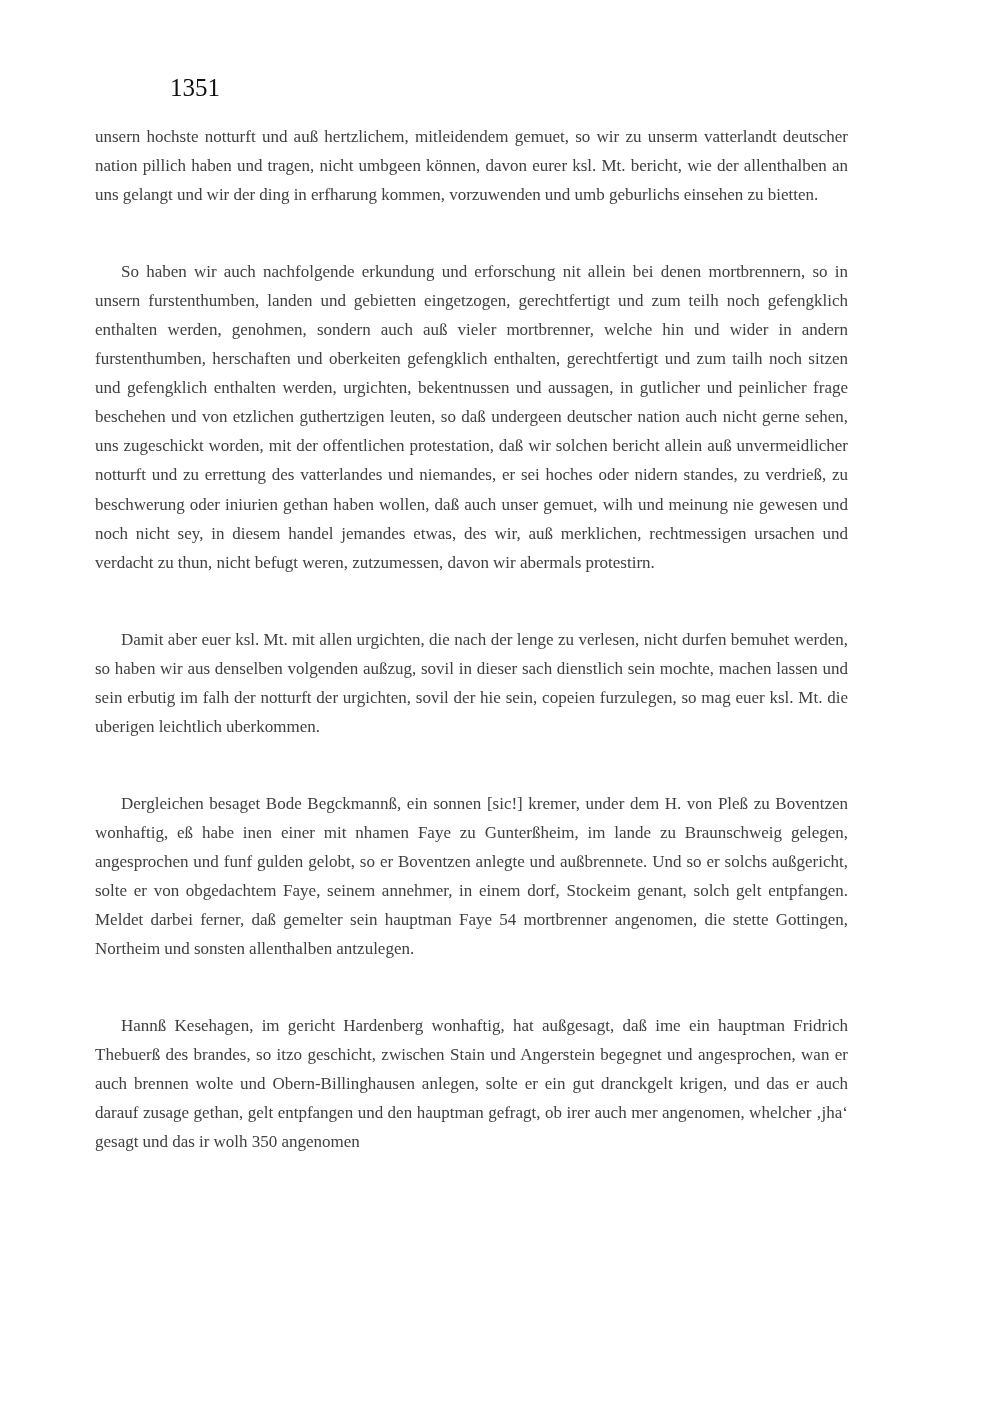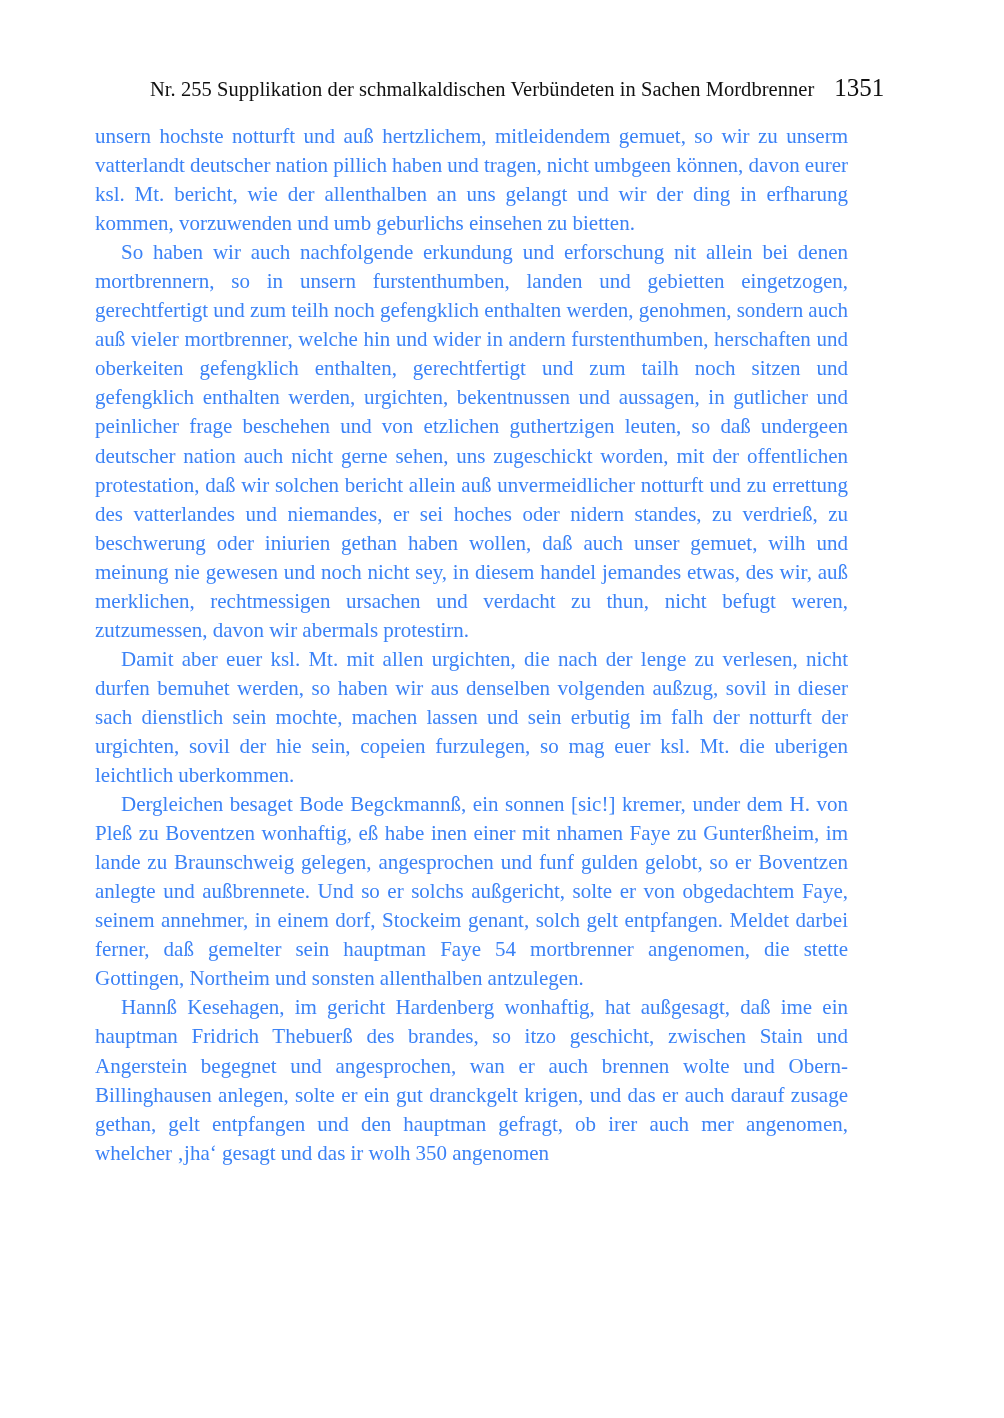--- a/index.html
+++ b/index.html
@@ -38,45 +38,45 @@
     margin-left: 20px;
   }
   .textblock {
     position: absolute;
     left: 95px;
     top: 122px;
     width: 753px;
   }
   p.para {
     margin: 0;
-    font-size: 21px;
+    font-size: 17px;
     line-height: 29.05px;
     text-align: justify;
     text-justify: inter-word;
     hyphens: none;
-    color: #3b82f6;
+    color: #404040;
     word-spacing: -0.1px;
   }
   p.para.indent {
     text-indent: 26px;
+    margin-top: 48px;
   }
   p.para:last-child {
     text-align: justify;
   }
   .sic {
   }
   
 </style>
 </head>
 <body>
 
 <div class="page">
 
   <div class="running-head">
-    <span class="running-head-title">Nr. 255 Supplikation der schmalkaldischen Verbündeten in Sachen Mordbrenner</span>
     <span class="running-head-folio">1351</span>
   </div>
 
   <div class="textblock">
     <p class="para">unsern hochste notturft und auß hertzlichem, mitleidendem gemuet, so wir zu unserm vatterlandt deutscher nation pillich haben und tragen, nicht umbgeen können, davon eurer ksl. Mt. bericht, wie der allenthalben an uns gelangt und wir der ding in erfharung kommen, vorzuwenden und umb geburlichs einsehen zu bietten.</p>
     <p class="para indent">So haben wir auch nachfolgende erkundung und erforschung nit allein bei denen mortbrennern, so in unsern furstenthumben, landen und gebietten eingetzogen, gerechtfertigt und zum teilh noch gefengklich enthalten werden, genohmen, sondern auch auß vieler mortbrenner, welche hin und wider in andern furstenthumben, herschaften und oberkeiten gefengklich enthalten, gerechtfertigt und zum tailh noch sitzen und gefengklich enthalten werden, urgichten, bekentnussen und aussagen, in gutlicher und peinlicher frage beschehen und von etzlichen guthertzigen leuten, so daß undergeen deutscher nation auch nicht gerne sehen, uns zugeschickt worden, mit der offentlichen protestation, daß wir solchen bericht allein auß unvermeidlicher notturft und zu errettung des vatterlandes und niemandes, er sei hoches oder nidern standes, zu verdrieß, zu beschwerung oder iniurien gethan haben wollen, daß auch unser gemuet, wilh und meinung nie gewesen und noch nicht sey, in diesem handel jemandes etwas, des wir, auß merklichen, rechtmessigen ursachen und verdacht zu thun, nicht befugt weren, zutzumessen, davon wir abermals protestirn.</p>
     <p class="para indent">Damit aber euer ksl. Mt. mit allen urgichten, die nach der lenge zu verlesen, nicht durfen bemuhet werden, so haben wir aus denselben volgenden außzug, sovil in dieser sach dienstlich sein mochte, machen lassen und sein erbutig im falh der notturft der urgichten, sovil der hie sein, copeien furzulegen, so mag euer ksl. Mt. die uberigen leichtlich uberkommen.</p>
     <p class="para indent">Dergleichen besaget Bode Begckmannß, ein sonnen <span class="sic">[sic!]</span> kremer, under dem H. von Pleß zu Boventzen wonhaftig, eß habe inen einer mit nhamen Faye zu Gunterßheim, im lande zu Braunschweig gelegen, angesprochen und funf gulden gelobt, so er Boventzen anlegte und außbrennete. Und so er solchs außgericht, solte er von obgedachtem Faye, seinem annehmer, in einem dorf, Stockeim genant, solch gelt entpfangen. Meldet darbei ferner, daß gemelter sein hauptman Faye 54 mortbrenner angenomen, die stette Gottingen, Northeim und sonsten allenthalben antzulegen.</p>
     <p class="para indent">Hannß Kesehagen, im gericht Hardenberg wonhaftig, hat außgesagt, daß ime ein hauptman Fridrich Thebuerß des brandes, so itzo geschicht, zwischen Stain und Angerstein begegnet und angesprochen, wan er auch brennen wolte und Obern-Billinghausen anlegen, solte er ein gut dranckgelt krigen, und das er auch darauf zusage gethan, gelt entpfangen und den hauptman gefragt, ob irer auch mer angenomen, whelcher ‚jha‘ gesagt und das ir wolh 350 angenomen</p>
   </div>

